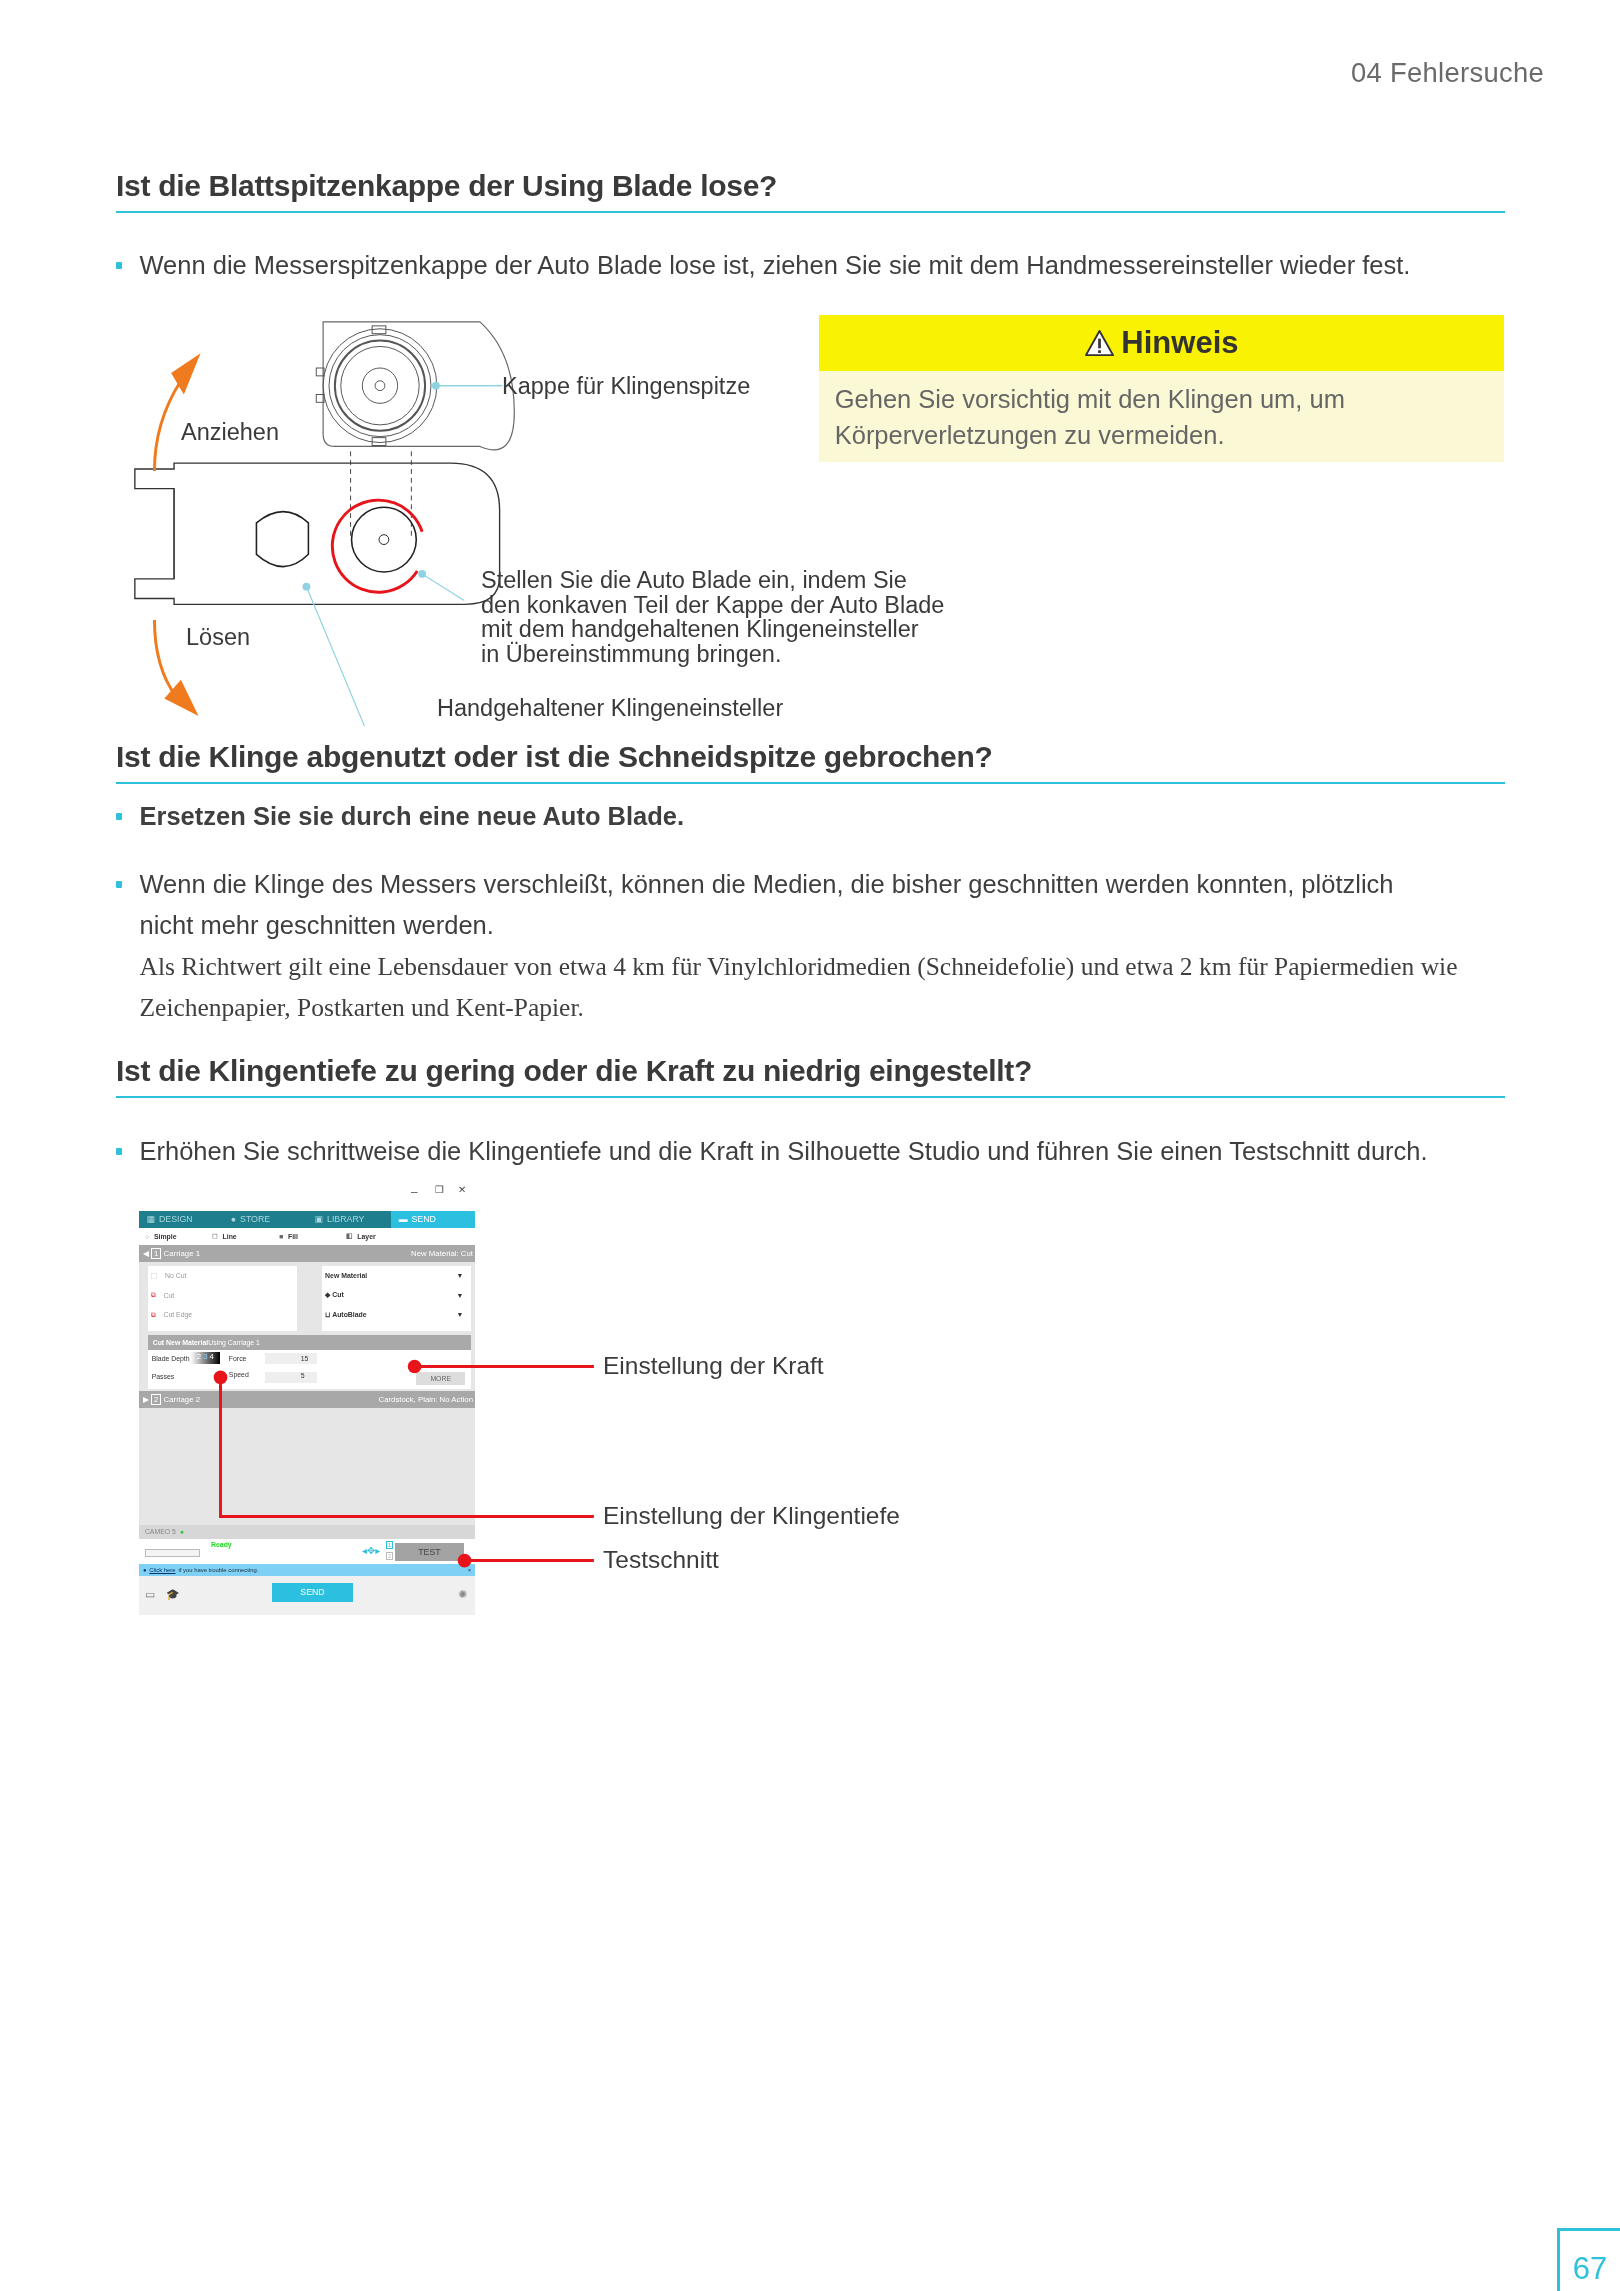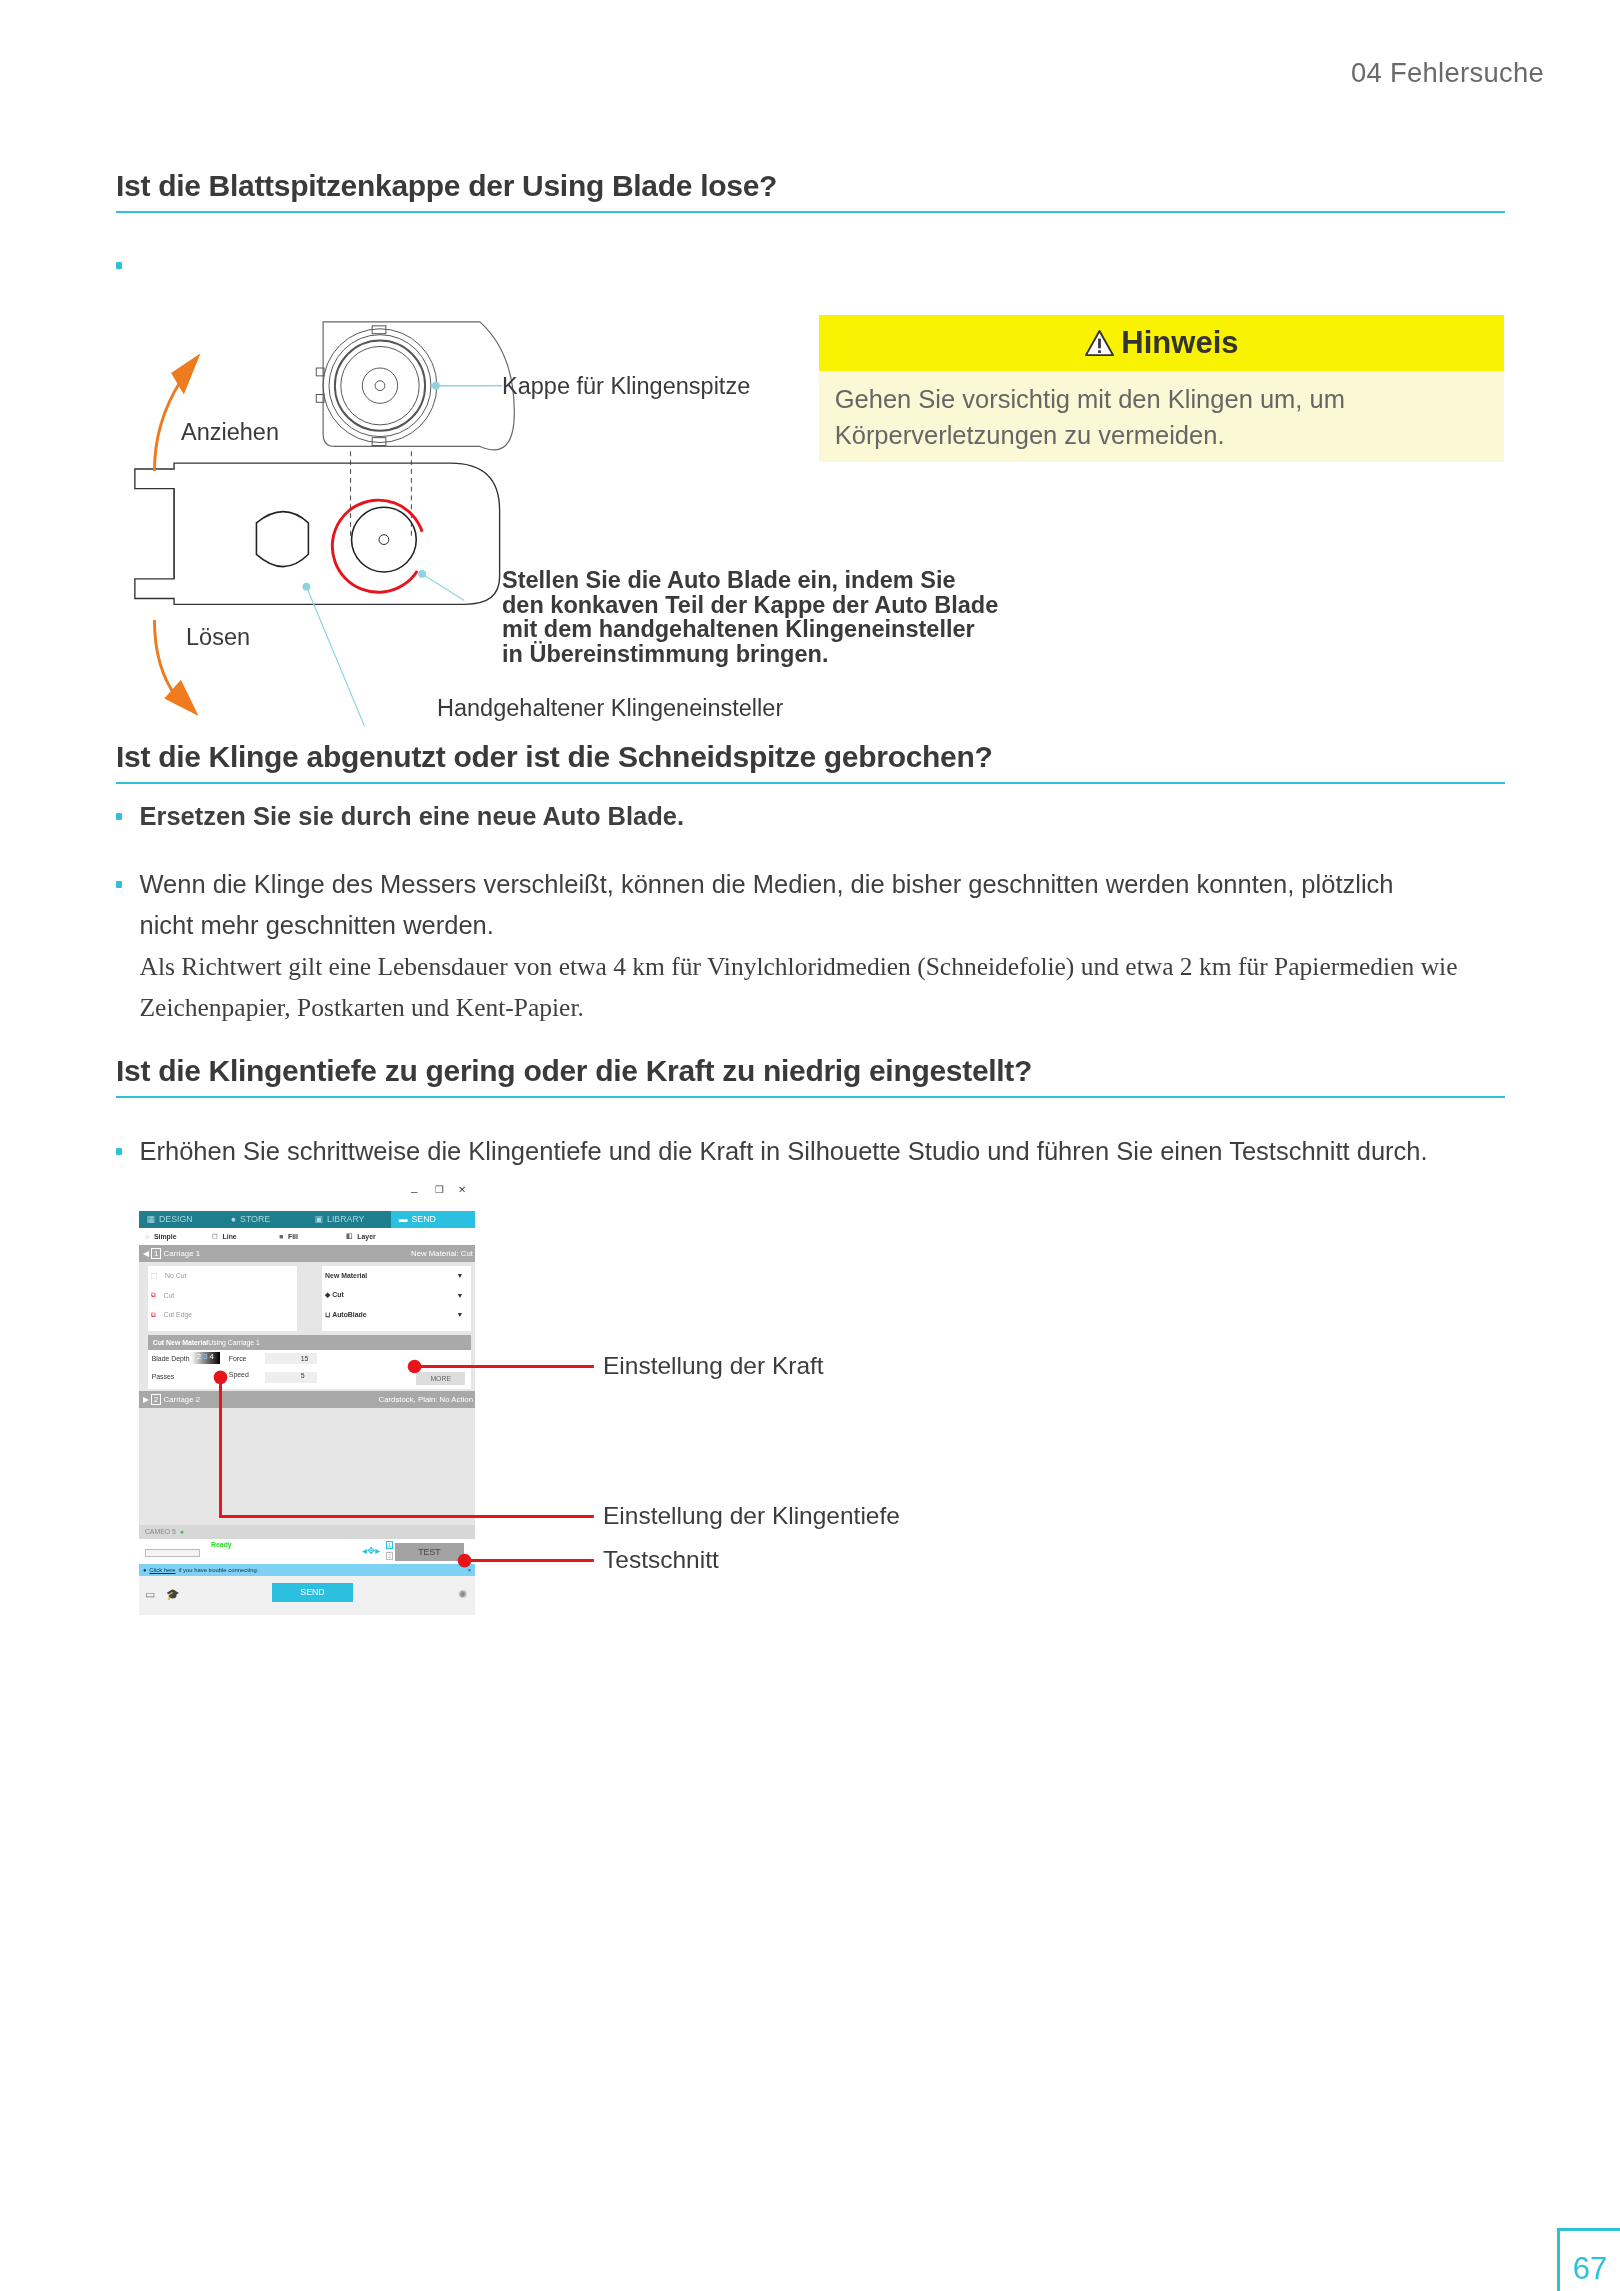--- a/index.html
+++ b/index.html
@@ -49,20 +49,21 @@
   .page-num { position: absolute; left: 1557px; top: 2228px; width: 63px; height: 76px; border-left: 3.9px solid #2fc0da; border-top: 3.9px solid #2fc0da; color: #2fc0da; font-size: 31px; display: flex; align-items: center; justify-content: center; padding-top: 3.9px; }
 </style>
 </head>
 <body>
 
 <div class="running-head">04 Fehlersuche</div>
 
 <div class="h" style="top:169px;">Ist die Blattspitzenkappe der Using Blade lose?</div>
 <div class="bullet" style="top:245px;">
   <span class="dot"></span>
+  <span>Wenn die Messerspitzenkappe der Auto Blade lose ist, ziehen Sie sie mit dem Handmessereinsteller wieder fest.</span>
 </div>
 
 <svg style="position:absolute;left:127px;top:314px;" width="706" height="412" viewBox="0 0 720 420">
 
   <path d="M200 8 H360 Q395 40 395 100 Q395 150 360 135 H212 Q200 135 200 122 Z" fill="none" stroke="#666" stroke-width="1.2"></path>
 
   <g fill="none" stroke="#555">
     <circle cx="258" cy="73" r="58" stroke-width="1"></circle>
     <circle cx="258" cy="73" r="52" stroke-width="1"></circle>
     <circle cx="258" cy="73" r="46" stroke-width="2"></circle>
@@ -98,21 +99,21 @@
   <polyline points="183,278 245,427 280,427" fill="none" stroke="#8fd3e3" stroke-width="1.2"></polyline>
 
   <path d="M28 160 Q28 110 55 68" fill="none" stroke="#f07a1e" stroke-width="3"></path>
   <polygon points="45,60 75,40 58,82" fill="#f07a1e"></polygon>
   <path d="M28 312 Q28 360 50 390" fill="none" stroke="#f07a1e" stroke-width="3"></path>
   <polygon points="38,392 73,410 55,373" fill="#f07a1e"></polygon>
 </svg>
 <div class="dlabel" style="left:181px;top:420px;">Anziehen</div>
 <div class="dlabel" style="left:186px;top:625px;">Lösen</div>
 <div class="dlabel" style="left:502px;top:374px;">Kappe für Klingenspitze</div>
-<div class="dlabel" style="left:502px;top:568px;font-weight:bold;">
+<div class="dlabel" style="left:481px;top:568px;">
   <div>Stellen Sie die Auto Blade ein, indem Sie</div>
   <div>den konkaven Teil der Kappe der Auto Blade</div>
   <div>mit dem handgehaltenen Klingeneinsteller</div>
   <div>in Übereinstimmung bringen.</div>
 </div>
 <div class="dlabel" style="left:437px;top:696px;">Handgehaltener Klingeneinsteller</div>
 
 <div class="note">
   <div class="note-head">
     <svg width="31" height="29" viewBox="0 0 32 30">

